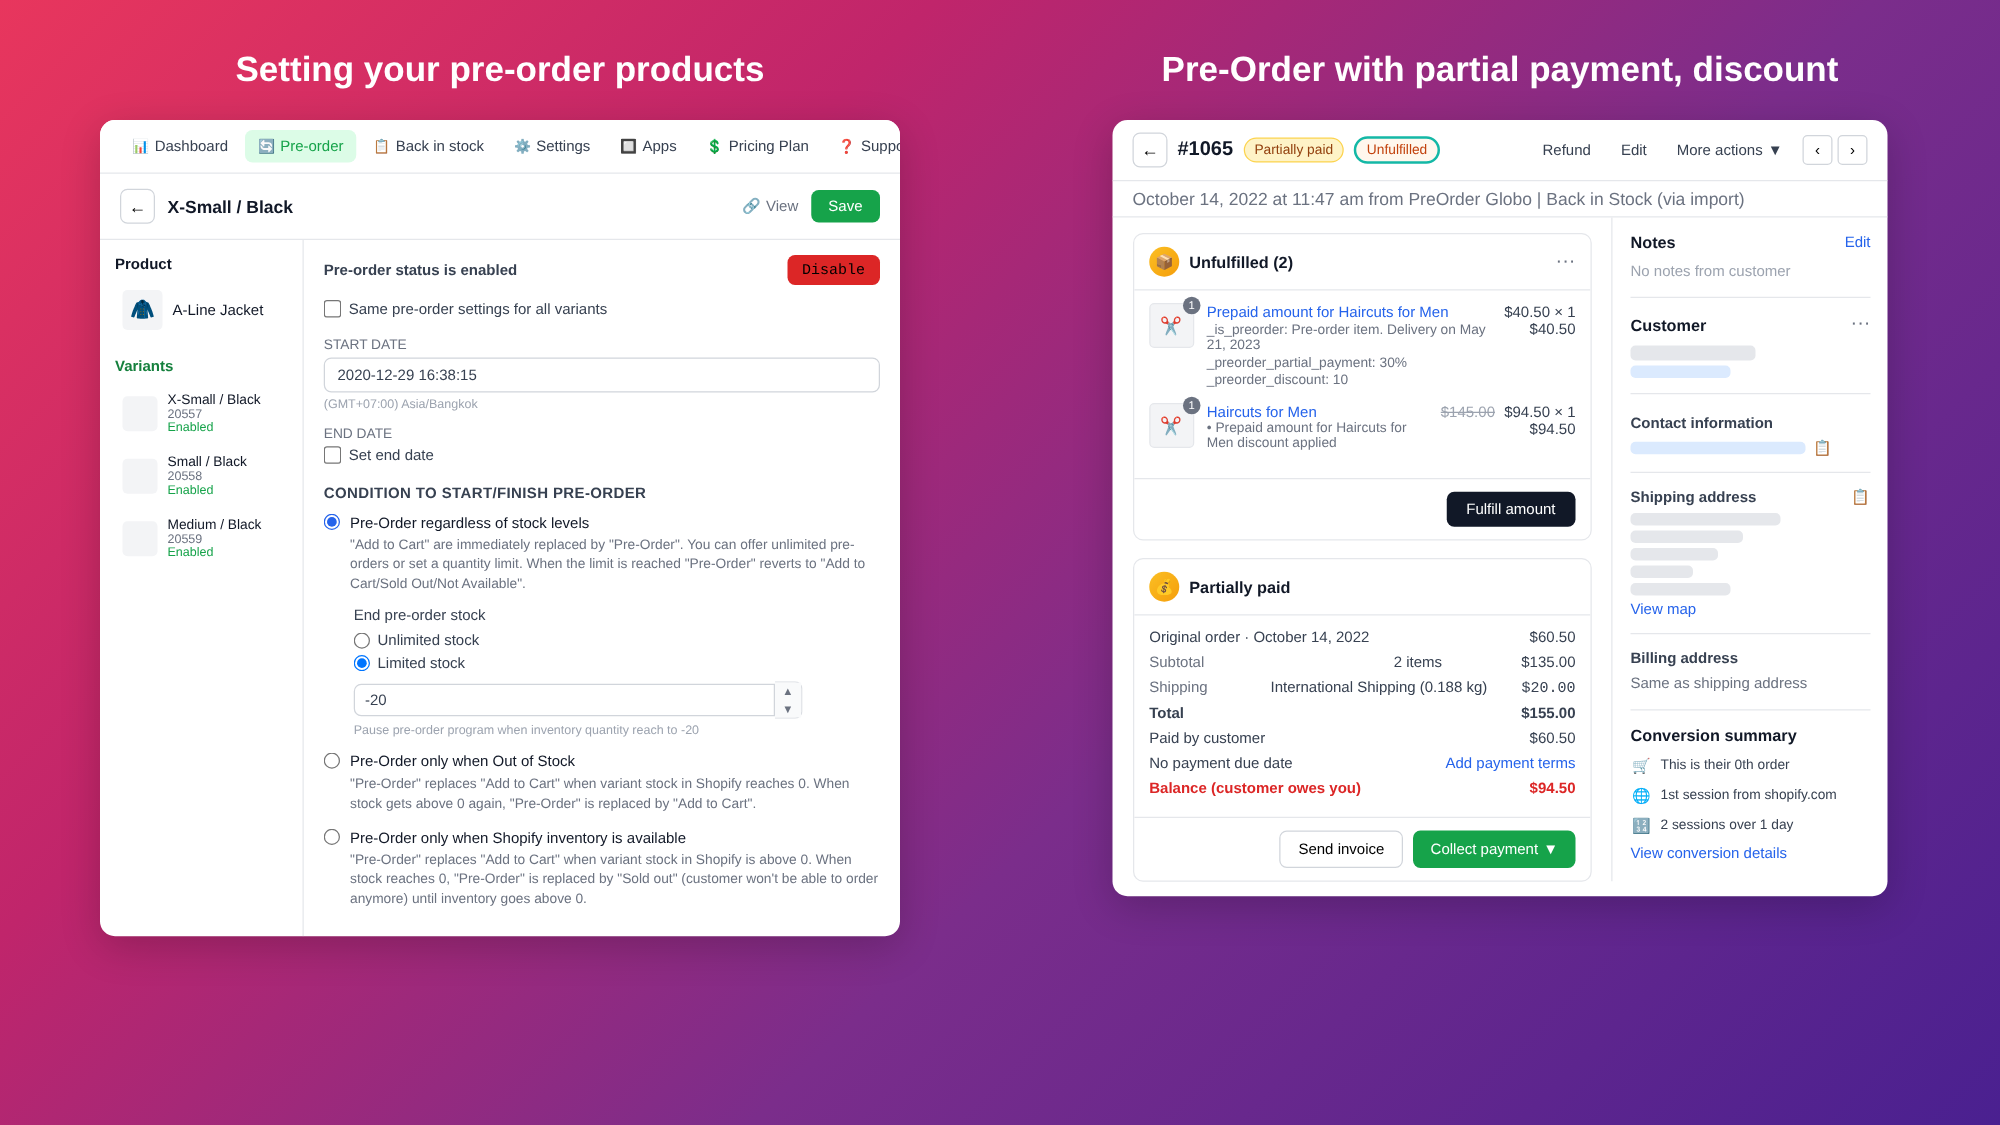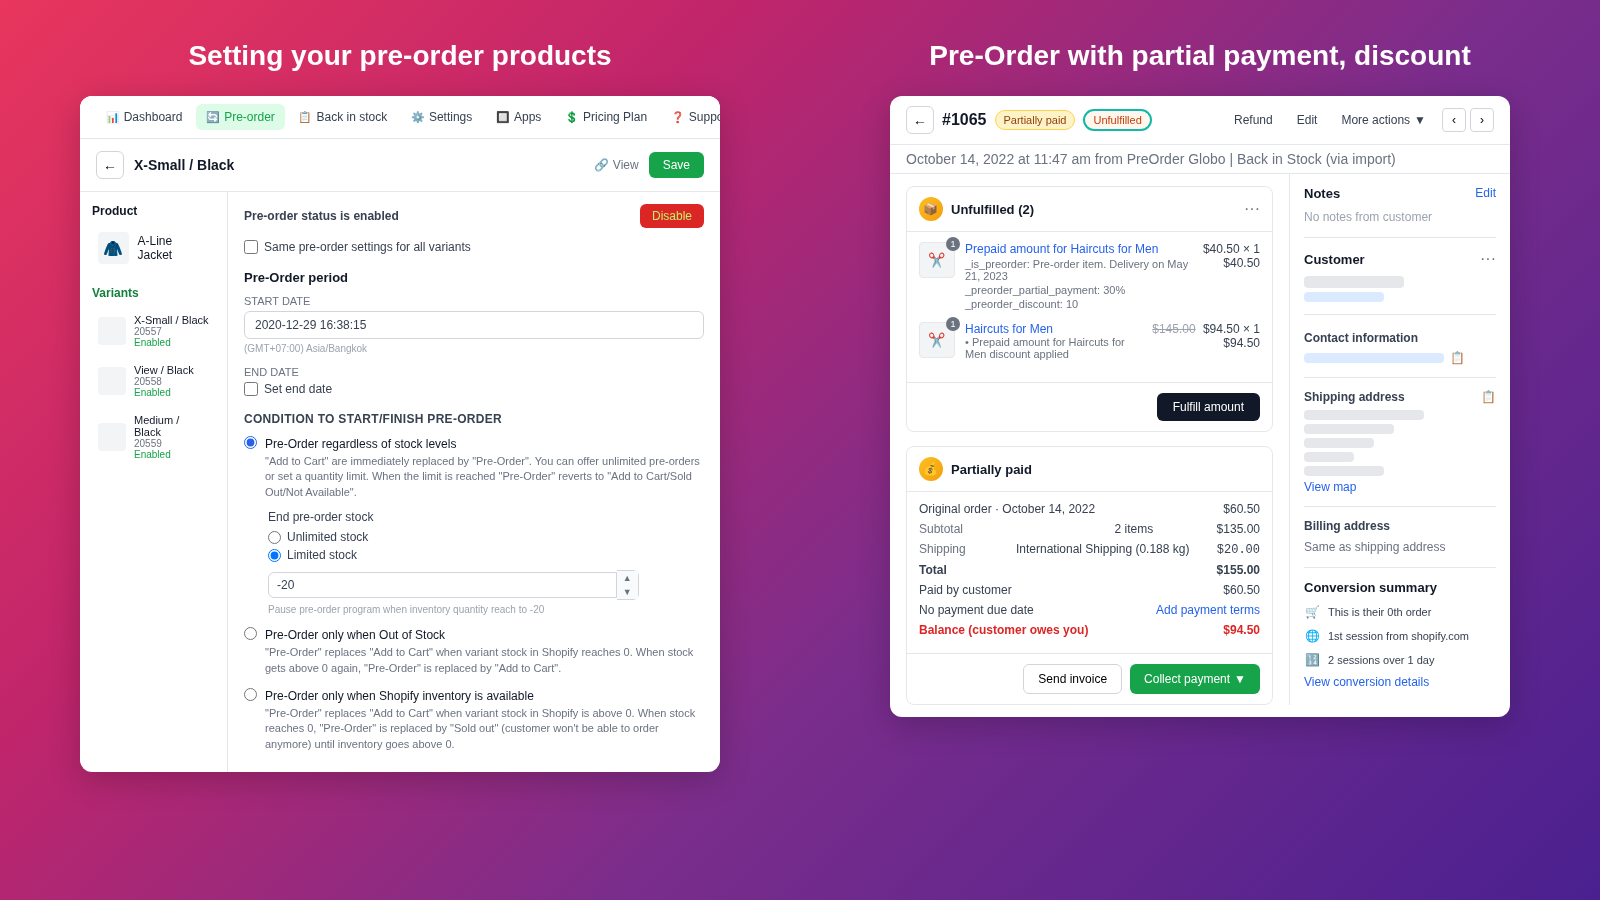--- a/index.html
+++ b/index.html
@@ -129,21 +129,21 @@
       cursor: pointer;
       font-weight: 500;
     }
 
     .two-col {
       display: flex;
       flex: 1;
     }
 
     .sidebar {
-      width: 148px;
+      width: 163px;
       border-right: 1px solid #e5e7eb;
       padding: 12px;
     }
 
     .sidebar-section {
       margin-bottom: 16px;
     }
 
     .sidebar-section-title {
       font-size: 12px;
@@ -237,26 +237,27 @@
       font-size: 12px;
       color: #374151;
     }
 
     .status-text span {
       font-weight: 600;
     }
 
     .disable-btn {
       background: #dc2626;
-      color: #bef264;
+      color: #000000;
       border: none;
       border-radius: 6px;
       padding: 5px 12px;
       font-size: 12px;
       cursor: pointer;
+      font-family: Liberation Mono, monospace;
     }
 
     .checkbox-row {
       display: flex;
       align-items: center;
       gap: 6px;
       margin-bottom: 16px;
     }
 
     .checkbox-row input[type="checkbox"] {
@@ -985,21 +986,21 @@
             <div class="variant-info">
               <div class="variant-name">X-Small / Black</div>
               <div class="variant-sku">20557</div>
               <div class="variant-status">Enabled</div>
             </div>
           </div>
 
           <div class="variant-item">
             <div class="variant-img"></div>
             <div class="variant-info">
-              <div class="variant-name">View / Black</div>
+              <div class="variant-name">Small / Black</div>
               <div class="variant-sku">20558</div>
               <div class="variant-status">Enabled</div>
             </div>
           </div>
 
           <div class="variant-item">
             <div class="variant-img"></div>
             <div class="variant-info">
               <div class="variant-name">Medium / Black</div>
               <div class="variant-sku">20559</div>
@@ -1018,21 +1019,20 @@
           <button class="disable-btn">Disable</button>
         </div>
 
         
         <div class="checkbox-row">
           <input type="checkbox" id="same-settings" style="">
           <label class="checkbox-label" for="same-settings">Same pre-order settings for all variants</label>
         </div>
 
         
-        <div class="section-heading">Pre-Order period</div>
         
         <div class="field-label">START DATE</div>
         <input type="text" class="text-input" value="2020-12-29 16:38:15" style="">
         <div class="timezone-hint">(GMT+07:00) Asia/Bangkok</div>
 
         <div class="end-date-section">
           <div class="field-label">END DATE</div>
           <div class="checkbox-row">
             <input type="checkbox" id="set-end-date" style="">
             <label class="checkbox-label" for="set-end-date">Set end date</label>

